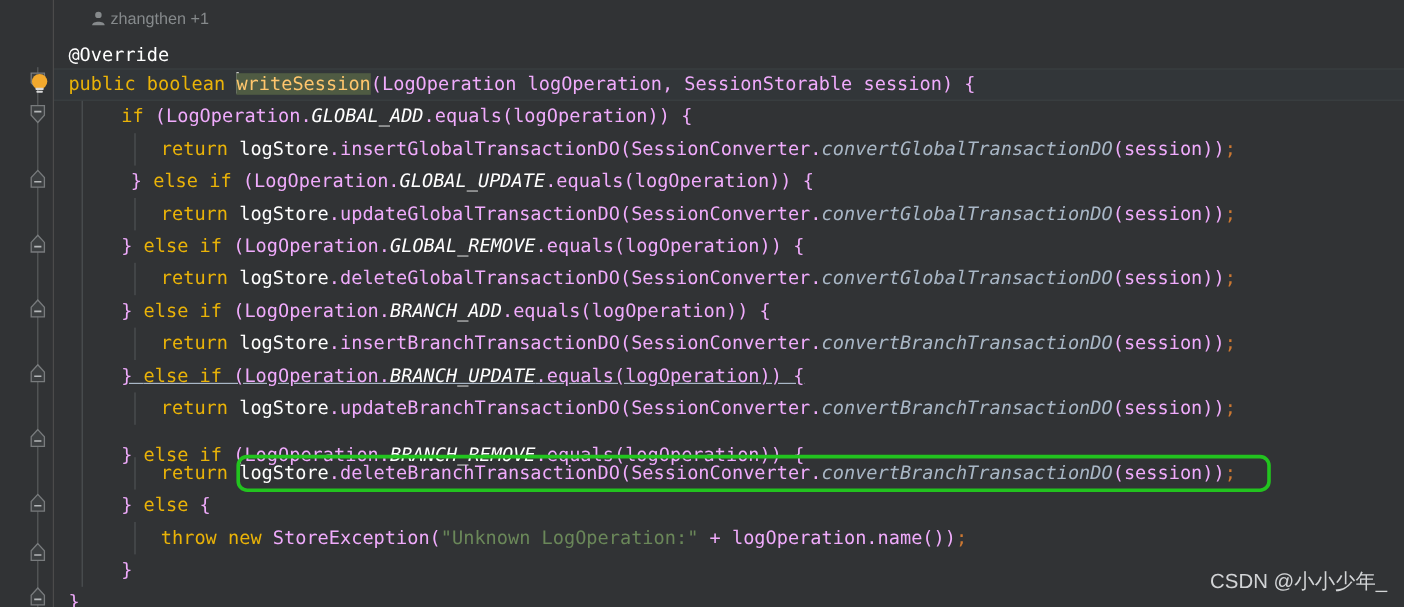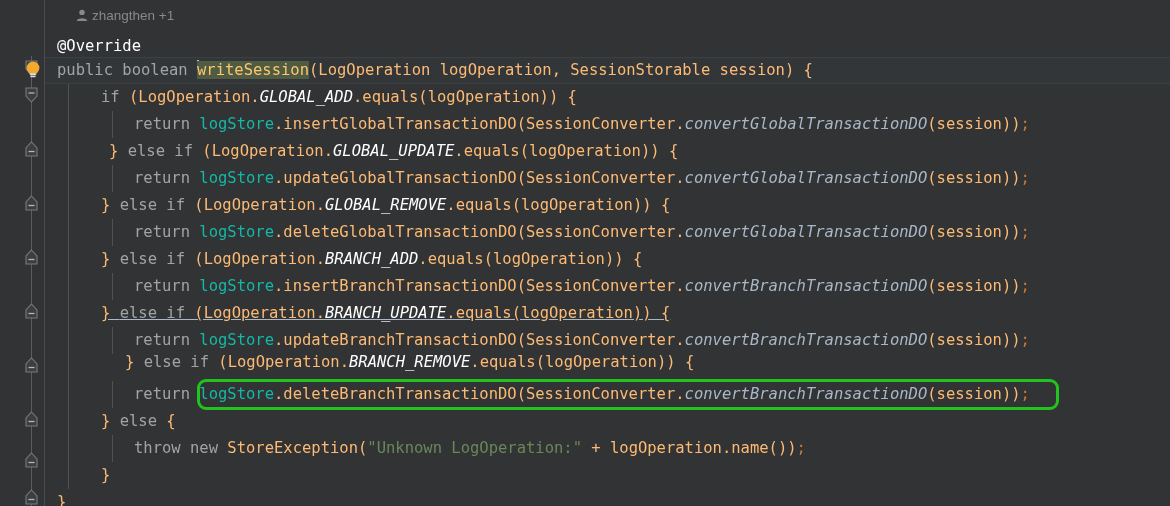--- a/index.html
+++ b/index.html
@@ -89,26 +89,26 @@
     height: 27px;
     line-height: 27px;
     white-space: pre;
     font-size: 15.5px;
     letter-spacing: 0px;
     color: #a9b7c6;
     z-index: 4;
   }
 
   
-  .kw       { color: #a3a3a3; }
+  .kw       { color: #eab308; }
   .anno     { color: #ffffff; }
   .const    { color: #ffffff; font-style: italic; }
-  .field    { color: #14b8a6; }
+  .field    { color: #ffffff; }
   .statm    { color: #a9b7c6; font-style: italic; }
-  .plain    { color: #fdba74; }
+  .plain    { color: #f0abfc; }
   .str      { color: #6a8759; }
   .semi     { color: #cc7832; }
 
   
   .sel {
     background: #4f5b43;
     color: #ffc66d;
   }
   .caret-bar {
     display: inline-block;
@@ -196,21 +196,21 @@
   <div class="line" style="top:219px; left:134px;"><span class="kw">return</span><span class="plain"> </span><span class="field">logStore</span><span class="plain">.deleteGlobalTransactionDO(SessionConverter.</span><span class="statm">convertGlobalTransactionDO</span><span class="plain">(session))</span><span class="semi">;</span></div>
 
   <div class="line" style="top:246px; left:101px;"><span class="plain">} </span><span class="kw">else if</span><span class="plain"> (LogOperation.</span><span class="const">BRANCH_ADD</span><span class="plain">.equals(logOperation)) {</span></div>
 
   <div class="line" style="top:273px; left:134px;"><span class="kw">return</span><span class="plain"> </span><span class="field">logStore</span><span class="plain">.insertBranchTransactionDO(SessionConverter.</span><span class="statm">convertBranchTransactionDO</span><span class="plain">(session))</span><span class="semi">;</span></div>
 
   <div class="line" style="top:300px; left:101px;text-decoration:underline;"><span class="plain">} </span><span class="kw">else if</span><span class="plain"> (LogOperation.</span><span class="const">BRANCH_UPDATE</span><span class="plain">.equals(logOperation)) {</span></div>
 
   <div class="line" style="top:327px; left:134px;"><span class="kw">return</span><span class="plain"> </span><span class="field">logStore</span><span class="plain">.updateBranchTransactionDO(SessionConverter.</span><span class="statm">convertBranchTransactionDO</span><span class="plain">(session))</span><span class="semi">;</span></div>
 
-  <div class="line" style="top:349px; left:101px;margin-left:24px;"><span class="plain">} </span><span class="kw">else if</span><span class="plain"> (LogOperation.</span><span class="const">BRANCH_REMOVE</span><span class="plain">.equals(logOperation)) {</span></div>
+  <div class="line" style="top:366px; left:101px;"><span class="plain">} </span><span class="kw">else if</span><span class="plain"> (LogOperation.</span><span class="const">BRANCH_REMOVE</span><span class="plain">.equals(logOperation)) {</span></div>
 
   <div class="line" style="top:381px; left:134px;"><span class="kw">return</span><span class="plain"> </span><span class="field">logStore</span><span class="plain">.deleteBranchTransactionDO(SessionConverter.</span><span class="statm">convertBranchTransactionDO</span><span class="plain">(session))</span><span class="semi">;</span></div>
 
   <div class="line" style="top:408px; left:101px;"><span class="plain">} </span><span class="kw">else</span><span class="plain"> {</span></div>
 
   <div class="line" style="top:435px; left:134px;"><span class="kw">throw</span><span class="plain"> </span><span class="kw">new</span><span class="plain"> StoreException(</span><span class="str">"Unknown LogOperation:"</span><span class="plain"> + logOperation.name())</span><span class="semi">;</span></div>
 
   <div class="line" style="top:462px; left:101px;"><span class="plain">}</span></div>
 
   <div class="line" style="top:489px; left:57px;"><span class="plain">}</span></div>
@@ -292,14 +292,15 @@
 
   <div class="author">
     <span class="author-icon">
       <svg width="12" height="13" viewBox="0 0 12 13">
           <circle cx="6" cy="3.4" r="2.7" fill="#868a8c"></circle>
           <path d="M0.8 12 C0.8 8.2 11.2 8.2 11.2 12 Z" fill="#868a8c"></path>
         </svg>
     </span><span>zhangthen +1</span>
   </div>
 
+  <div class="watermark">CSDN @小小少年_</div>
 
 </div>
 
 </body></html>

